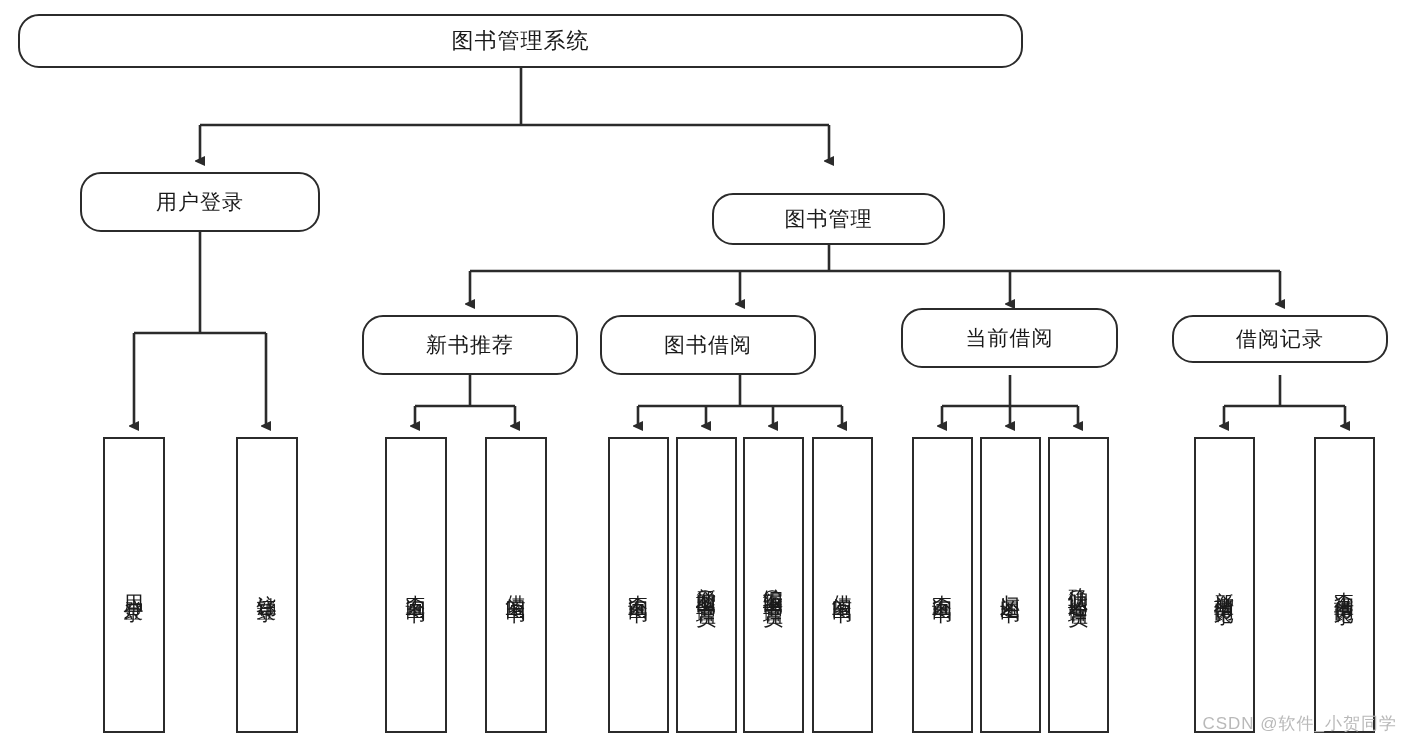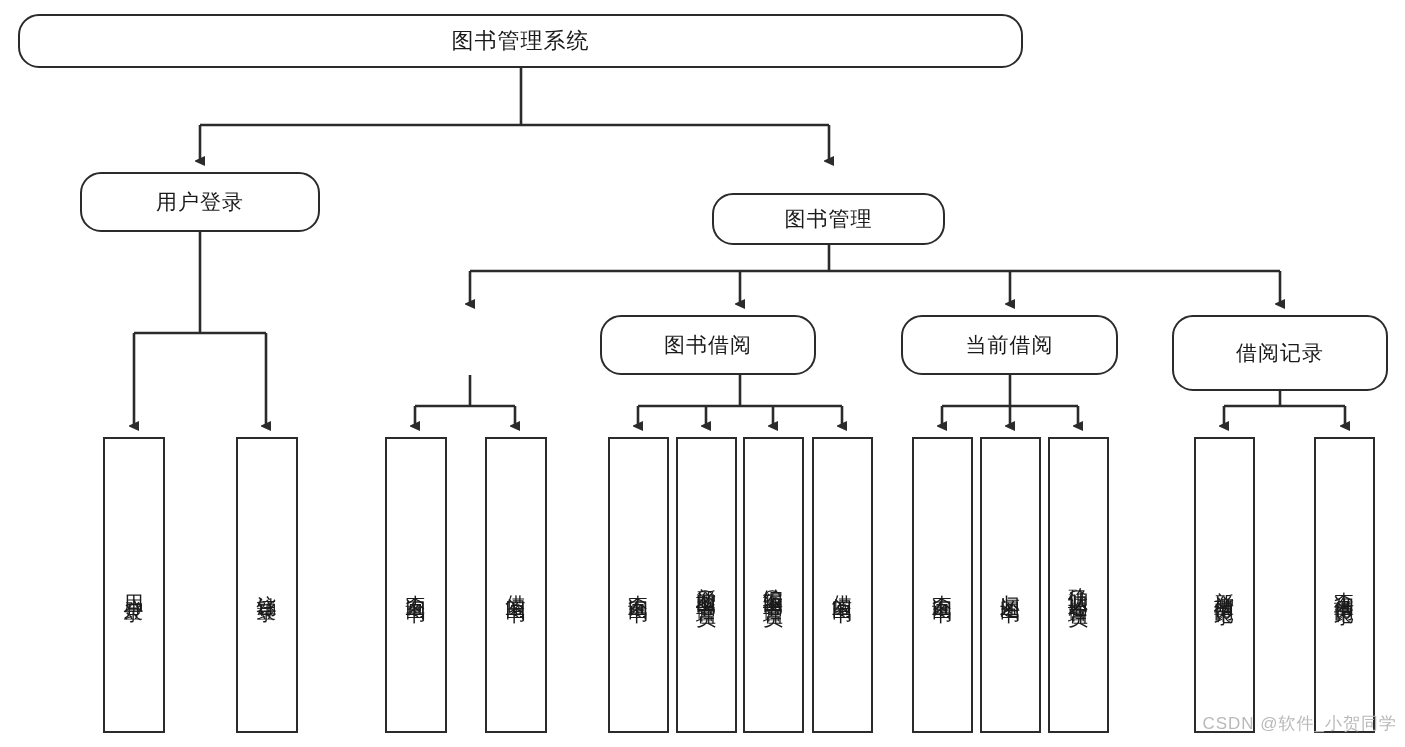--- a/index.html
+++ b/index.html
@@ -116,27 +116,30 @@
     <span>图书管理系统</span>
   </div>
 
   <div class="node horiz" style="left:80px;top:172px;width:240px;height:60px;">
     <span>用户登录</span>
   </div>
   <div class="node horiz" style="left:712px;top:172px;width:233px;height:52px;margin-top:21px;">
     <span>图书管理</span>
   </div>
 
+  <div class="node horiz" style="left:362px;top:315px;width:216px;height:60px;">
+    <span>新书推荐</span>
+  </div>
   <div class="node horiz" style="left:600px;top:315px;width:216px;height:60px;">
     <span>图书借阅</span>
   </div>
-  <div class="node horiz" style="left:901px;top:315px;width:217px;height:60px;">
+  <div class="node horiz" style="left:901px;top:308px;width:217px;height:60px;">
     <span>当前借阅</span>
   </div>
-  <div class="node horiz" style="left:1172px;top:315px;width:216px;height:76px;">
+  <div class="node horiz" style="left:1172px;top:315px;width:216px;height:48px;">
     <span>借阅记录</span>
   </div>
 
   <div class="node vert" style="left:103px;top:437px;width:62px;height:296px;">
     <span class="vtxt">用户登录</span>
   </div>
   <div class="node vert" style="left:236px;top:437px;width:62px;height:296px;">
     <span class="vtxt">注销登录</span>
   </div>
 

